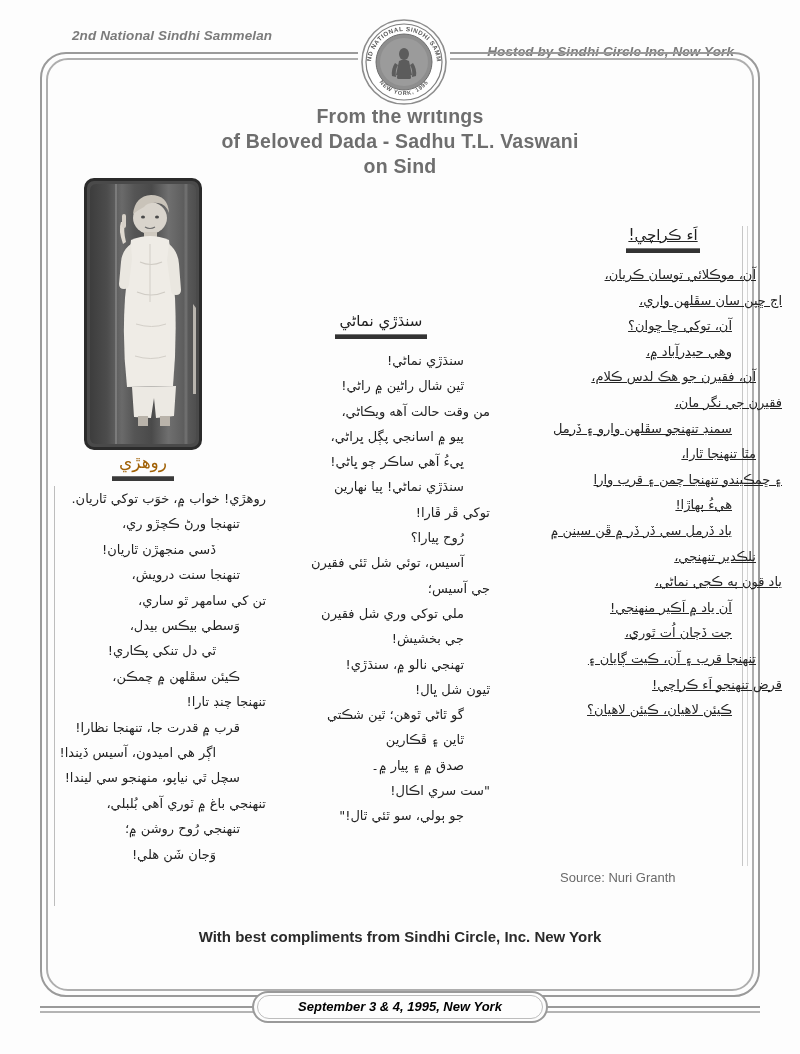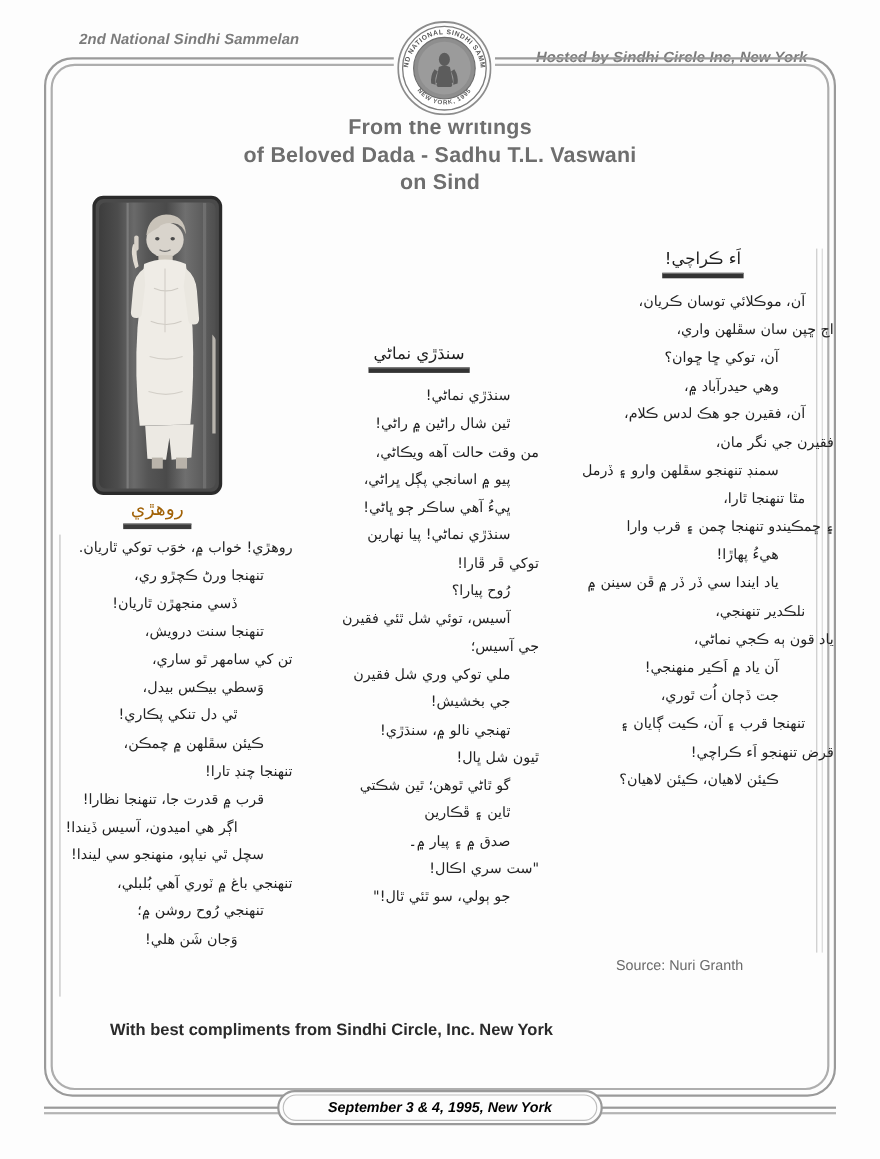--- a/index.html
+++ b/index.html
@@ -253,23 +253,24 @@
   #col-mid {
     left: 272px;
     top: 312px;
     width: 218px;
   }
   #col-mid .poem-heading-rule { width: 92px; }
   #col-mid .poem-line { font-size: 13px; line-height: 25.3px; }
 
   
   #col-right {
-    left: 520px;
+    left: 544px;
     top: 226px;
     width: 238px;
+    text-decoration: underline;
   }
   #col-right .poem-heading-rule { width: 74px; }
   #col-right .poem-line { font-size: 13px; line-height: 25.6px; }
 
   
   .scan-line-a {
     position: absolute;
     left: 54px;
     top: 486px;
     width: 1px;
@@ -300,21 +301,21 @@
     font-size: 13px;
     color: #6a6a6a;
     white-space: nowrap;
   }
 
   .compliments {
     position: absolute;
     left: 100px;
     top: 928px;
     width: 600px;
-    text-align: left;
+    text-align: center;
     font-size: 15px;
     font-weight: bold;
     color: #2a2a2a;
     white-space: nowrap;
   }
 </style>
 </head>
 <body>
 
 <div class="page">
@@ -462,21 +463,21 @@
         <div class="poem-line indent-1">آن، موڪلائي توسان ڪريان،</div>
         <div class="poem-line ">اڄ ڇپن سان سڦلھن واري،</div>
         <div class="poem-line indent-2">آن، توکي ڇا ڇوان؟</div>
         <div class="poem-line indent-2">وهي حيدرآباد ۾،</div>
         <div class="poem-line indent-1">آن، فقيرن جو هڪ لدس ڪلام،</div>
         <div class="poem-line ">فقيرن جي نگر مان،</div>
         <div class="poem-line indent-2">سمنڊ تنهنجو سڦلھن وارو ۽ ڏرمل</div>
         <div class="poem-line indent-1">مٿا تنهنجا ٿارا،</div>
         <div class="poem-line ">۽ ڇمڪيندو تنهنجا چمن ۽ قرب وارا</div>
         <div class="poem-line indent-2">هيءُ پهاڙا!</div>
-        <div class="poem-line indent-2">ياد ايندا سي ڏر ڏر ۾ ڦن سينن ۾</div>
+        <div class="poem-line indent-2">ياد ڏرمل سي ڏر ڏر ۾ ڦن سينن ۾</div>
         <div class="poem-line indent-1">نلڪدير تنهنجي،</div>
         <div class="poem-line ">ياد قون ٻه ڪجي نماڻي،</div>
         <div class="poem-line indent-2">آن ياد ۾ اَڪير منهنجي!</div>
         <div class="poem-line indent-2">جت ڏڄان اُت ٿوري،</div>
         <div class="poem-line indent-1">تنهنجا قرب ۽ آن، ڪيت ڳايان ۽</div>
         <div class="poem-line ">قرض تنهنجو اَء ڪراچي!</div>
         <div class="poem-line indent-2">ڪيئن لاهيان، ڪيئن لاهيان؟</div>
       </div>
   </div>
 

